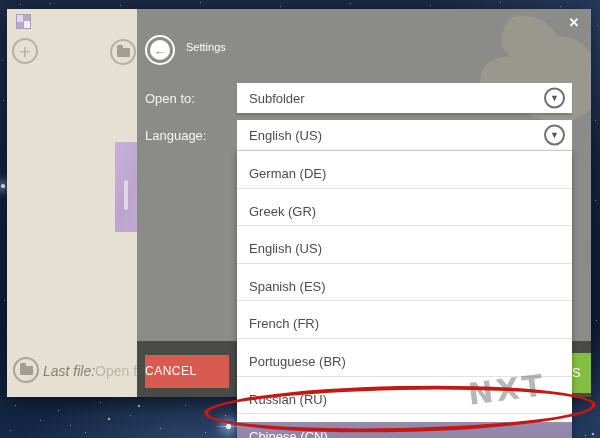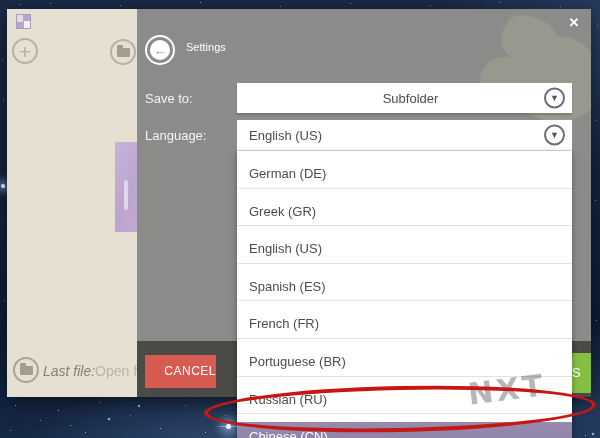--- a/index.html
+++ b/index.html
@@ -81,31 +81,31 @@
     border:2px solid #fff; display:flex; align-items:center; justify-content:center; cursor:pointer; }
   .back-circle .inner { width:20px; height:20px; border-radius:50%; background:#fff;
     display:flex; align-items:center; justify-content:center; color:#8b8b89;
     font-size:13px; font-weight:bold; line-height:1; }
   .settings-title { position:absolute; left:49px; top:32px; font-size:11px; color:#fdfdfc; }
   .field-label { position:absolute; left:8px; font-size:13px; color:#f4f4f2; }
   .label-saveto { top:82px; }
   .label-language { top:119px; }
   .select-box { position:absolute; left:100px; width:335px; background:#fff;
     display:flex; align-items:center; cursor:pointer; }
-  .box-saveto { top:74px; height:30px; box-shadow:0 2px 2px rgba(0,0,0,.18);justify-content:center; }
+  .box-saveto { top:74px; height:30px; box-shadow:0 2px 2px rgba(0,0,0,.18); }
   .box-language { top:111px; height:31px; border-bottom:1px solid #d7d7d5; }
   .select-value { padding-left:12px; font-size:13px; color:#4c4c4c; }
   .chevron-circle { position:absolute; right:7px; top:50%; transform:translateY(-50%);
     width:21px; height:21px; border-radius:50%; border:2px solid #6e6e6c; background:#fff;
     display:flex; align-items:center; justify-content:center; }
   .chevron-circle span { font-size:9px; color:#555; line-height:1; transform:translateY(0.5px); }
 
   .bottom-bar { position:absolute; left:0; top:332px; width:454px; height:56px; background:#4a4a47; }
-  .cancel-btn { position:absolute; left:8px; top:14px; width:71px; height:33px; background:#d85b52;
-    color:#fff; font-size:12px; letter-spacing:.5px; border:none; text-align:right;
+  .cancel-btn { position:absolute; left:8px; top:14px; width:84px; height:33px; background:#d85b52;
+    color:#fff; font-size:12px; letter-spacing:.5px; border:none; text-align:left;
     line-height:33px; cursor:pointer; font-family:inherit; }
   .save-btn { position:absolute; left:434px; top:12px; width:60px; height:40px; background:#84bf41;
     color:#fff; font-size:13px; border:none; text-align:left; padding-left:1px;
     line-height:40px; cursor:pointer; font-family:inherit; }
 
   
   .dropdown-list { position:absolute; left:237px; top:151px; width:335px; background:#fff;
     padding-bottom:2px; box-shadow:0 2px 6px rgba(0,0,0,.35); }
   .option-row { height:29.6px; line-height:29.6px; border-bottom:1px solid #e2e2e0;
     padding-left:12px; font-size:13px; color:#4c4c4c; cursor:pointer;margin-top:8px; }
@@ -156,21 +156,21 @@
           C118,108 140,115 160,112 C185,108 196,88 192,65 C188,40 170,26 150,28 C146,14 125,2 105,8 Z"></path>
       </svg>
 
       <div class="close-btn">✕</div>
 
       <div class="back-circle">
         <span class="inner">←</span>
       </div>
       <div class="settings-title">Settings</div>
 
-      <div class="field-label label-saveto">Save to:</div>
+      <div class="field-label label-saveto">Open to:</div>
       <div class="select-box box-saveto">
         <span class="select-value">Subfolder</span>
         <span class="chevron-circle">
           <span>▼</span>
         </span>
       </div>
 
       <div class="field-label label-language">Language:</div>
       <div class="select-box box-language">
         <span class="select-value">English (US)</span>

